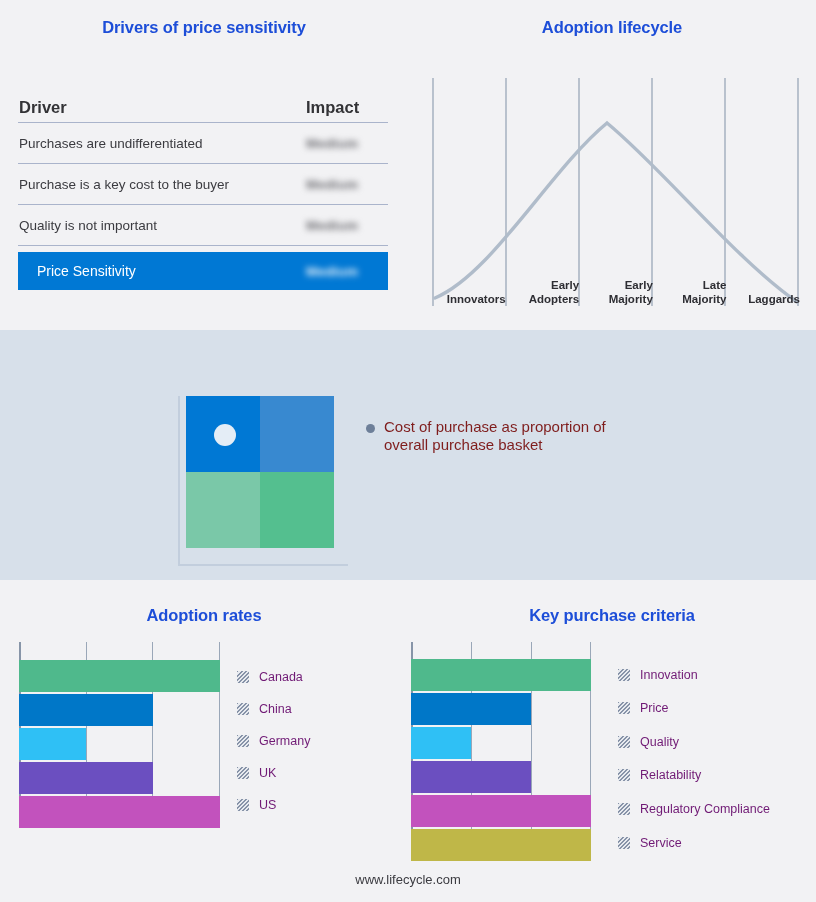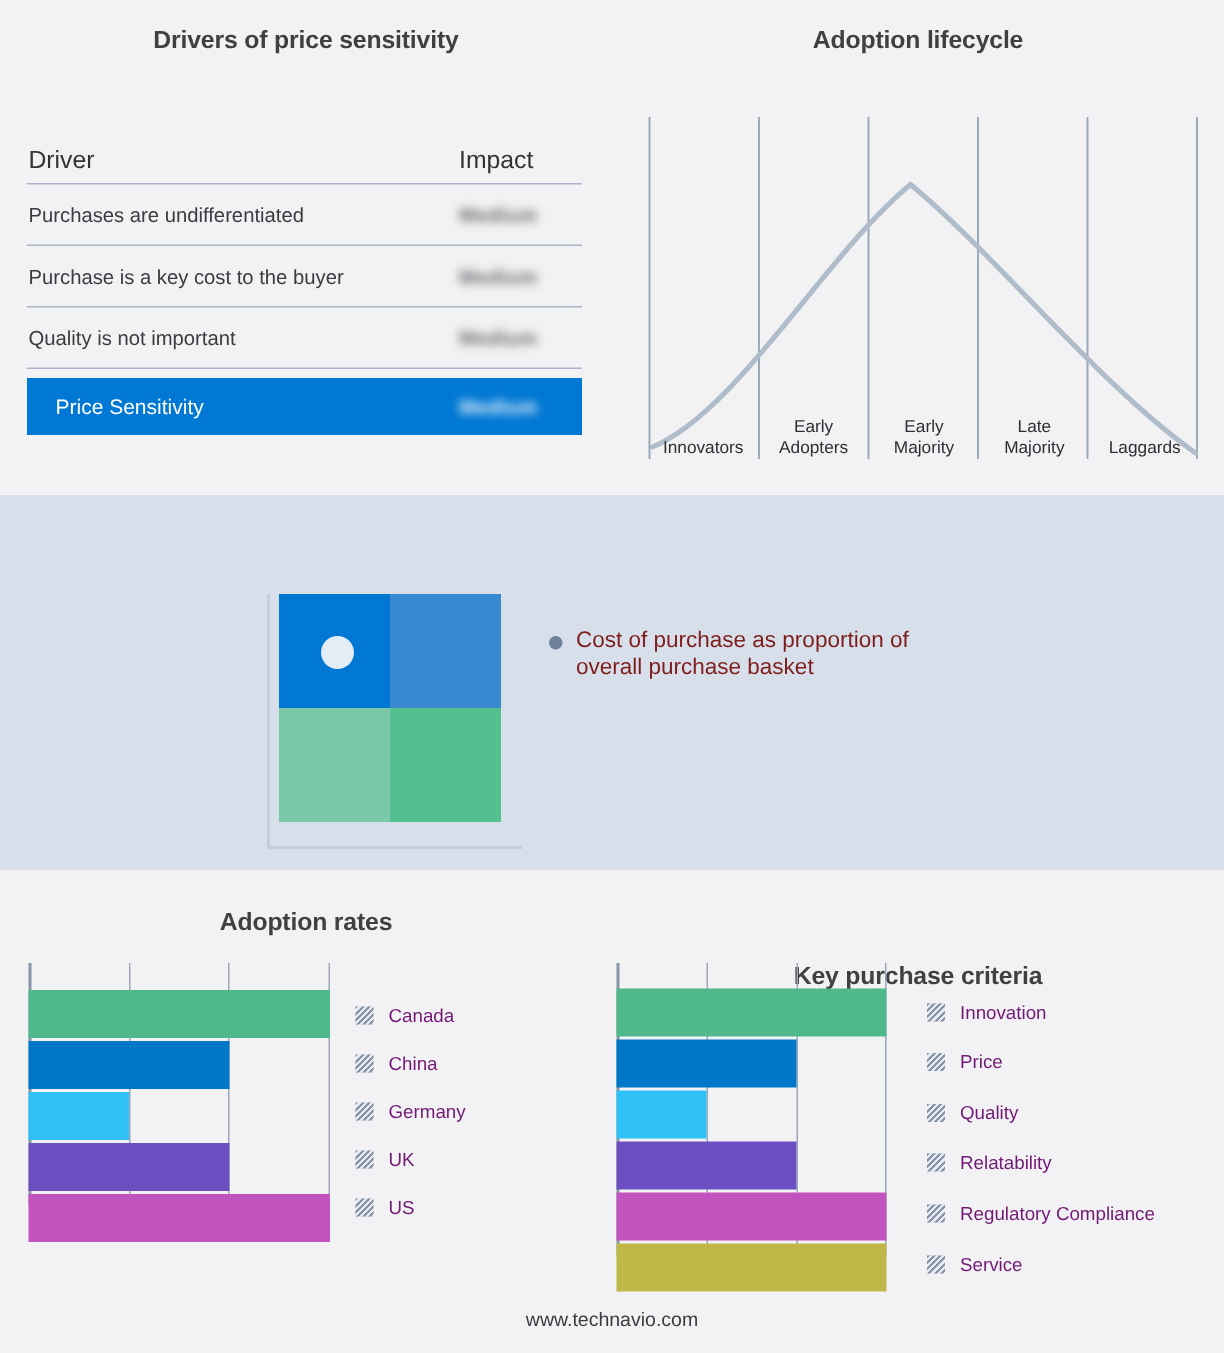--- a/index.html
+++ b/index.html
@@ -28,21 +28,21 @@
   }
   .band-top    { top: 0;   height: 330px; background: #f2f2f4; }
   .band-middle { top: 330px; height: 250px; background: #d7e0ea; }
   .band-bottom { top: 580px; height: 322px; background: #f2f2f4; }
 
   .panel { position: absolute; }
 
   .panel-title {
     font-size: 16.5px;
     font-weight: bold;
-    color: #404040;
+    color: #1d4ed8;
     text-align: center;
     letter-spacing: -0.1px;
     white-space: nowrap;
   }
   .panel-title-left {
     text-align: left;
   }
 
   
   #drivers-panel { left: 0; top: 0; width: 408px; height: 330px; }
@@ -60,21 +60,21 @@
     height: 41px;
     border-bottom: 1px solid #aab4cb;
   }
   .dt-head {
     height: 31px;
     border-bottom: 1px solid #aab4cb;
   }
   .dt-head .dt-driver,
   .dt-head .dt-impact {
     font-size: 16.5px;
-    font-weight: normal;
+    font-weight: bold;
     color: #333336;
   }
   .dt-driver {
     flex: 1 1 auto;
     font-size: 13.5px;
     color: #3b3b40;
     padding-left: 1px;
   }
   .dt-impact {
     flex: 0 0 86px;
@@ -115,23 +115,23 @@
   .lc-labels {
     position: absolute;
     left: 24px;
     top: 270px;
     width: 368px;
     height: 40px;
     display: flex;
   }
   .lc-label {
     flex: 1 1 0;
-    text-align: center;
+    text-align: right;
     font-size: 11.5px;
-    font-weight: normal;
+    font-weight: bold;
     color: #2e2e33;
     line-height: 14px;
     align-self: flex-end;
     padding-bottom: 4px;
     white-space: pre-line;
     margin-top: 24px;
   }
 
   
   #importance-panel { left: 0; top: 330px; width: 816px; height: 250px; }
@@ -197,21 +197,21 @@
     color: #7f1d1d;
     line-height: 18px;
     max-width: 250px;
   }
 
   
   #adoption-panel { left: 0; top: 580px; width: 408px; height: 322px; }
   #adoption-title { left: 0; top: 26px; width: 408px; position: absolute; }
 
   #criteria-panel { left: 408px; top: 580px; width: 408px; height: 322px; }
-  #criteria-title { left: 0; top: 26px; width: 408px; position: absolute; margin-top: 36px; }
+  #criteria-title { left: 0; top: 26px; width: 408px; position: absolute; }
 
   .barchart { position: absolute; }
   .bc-grid {
     position: absolute;
     top: 0; left: 0;
     width: 100%; height: 100%;
   }
   .bc-gridline {
     position: absolute;
     top: 0;
@@ -443,15 +443,15 @@
         <span class="bl-swatch"></span>
         <span class="bl-text">Regulatory Compliance</span>
       </div>
       <div class="bl-item" style="top:194px">
         <span class="bl-swatch"></span>
         <span class="bl-text">Service</span>
       </div>
     </div>
   </div>
 
-  <div id="footer">www.technavio.com</div>
+  <div id="footer">www.lifecycle.com</div>
 
 </div>
 
 </body></html>

